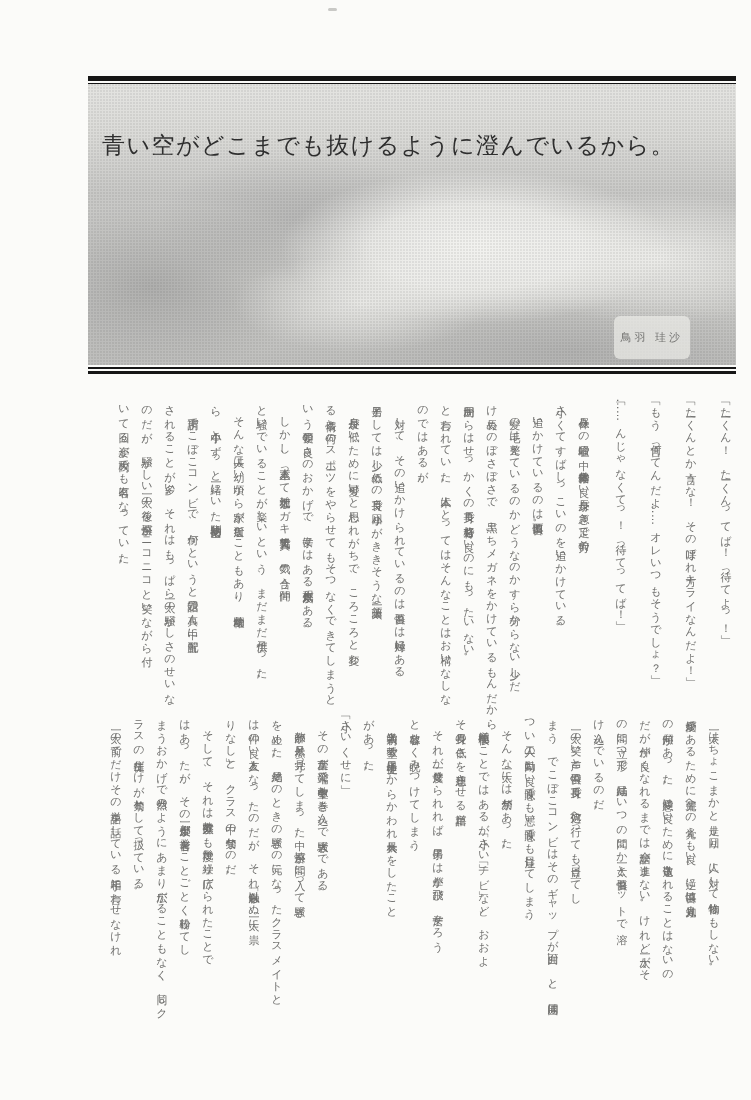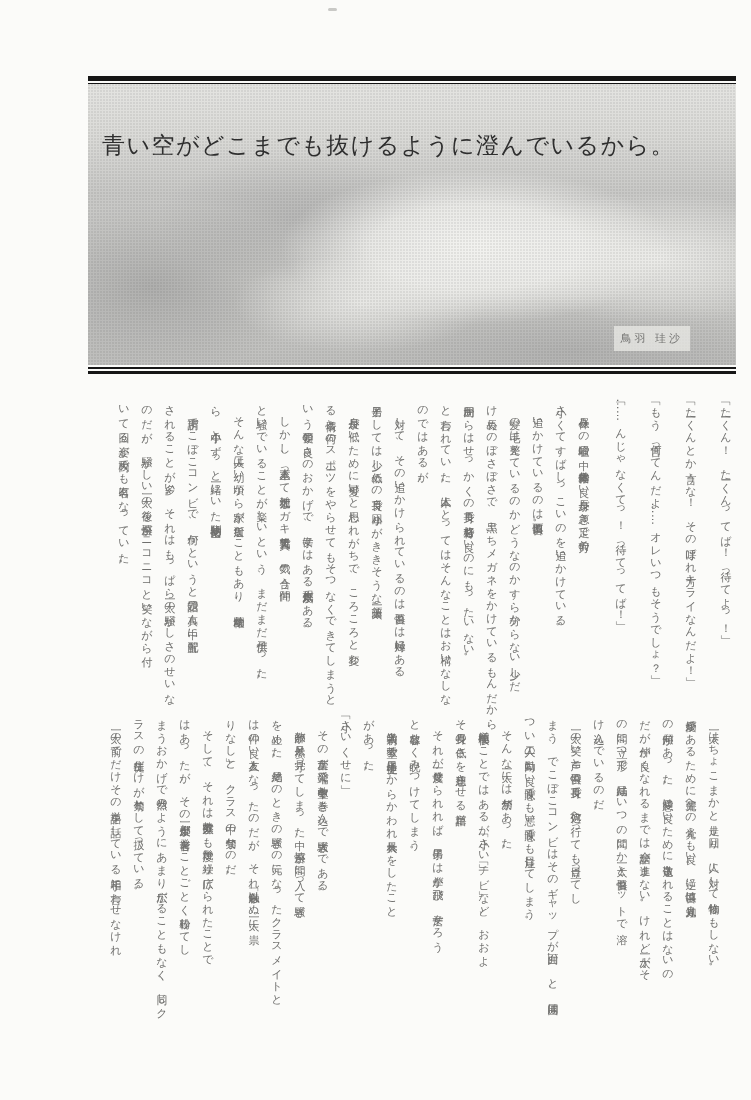--- a/index.html
+++ b/index.html
@@ -31,23 +31,23 @@
   .cloud::after{ 
     content:"";position:absolute;inset:0;
     background-image:radial-gradient(circle at 1px 1px, rgba(40,40,40,.10) .6px, transparent 1.1px);
     background-size:3px 3px;
   }
   .story-title{
     position:absolute;left:14px;top:14px;z-index:2;
     font-size:23px;font-weight:500;color:#2e2e2e;letter-spacing:1.5px;white-space:nowrap;margin-top:32px;
   }
   .photo-credit{
-    position:absolute;right:46px;bottom:14px;z-index:2;
+    position:absolute;right:46px;bottom:6px;z-index:2;
     font-size:11px;color:#737371;letter-spacing:3px;
-    background:rgba(233,233,230,.75);padding:5px 7px;
+    background:rgba(233,233,230,.75);padding:14px 7px;border-radius:6px;
   }
 
   
   .band{
     position:absolute;left:95px;width:648px;
     writing-mode:vertical-rl;text-orientation:mixed;
     font-size:11px;color:#6f6f6d;
   }
   .band-1{top:398px;height:330px;}
   .band-2{top:712px;height:346px;padding-right:18px;width:630px;}

